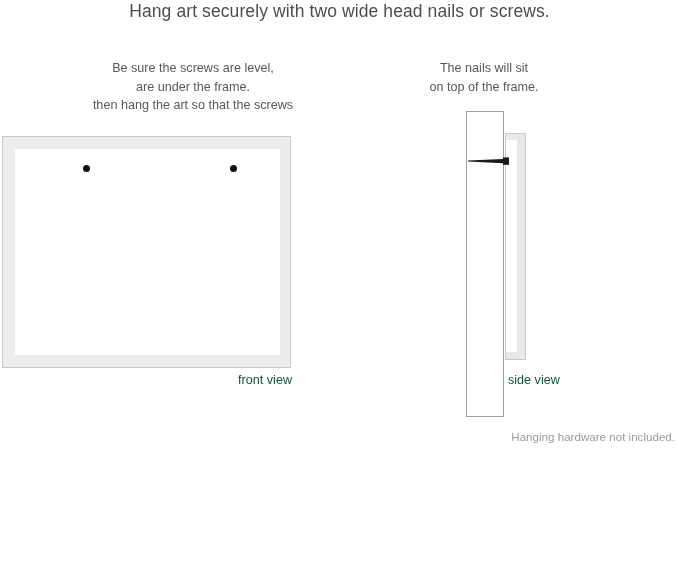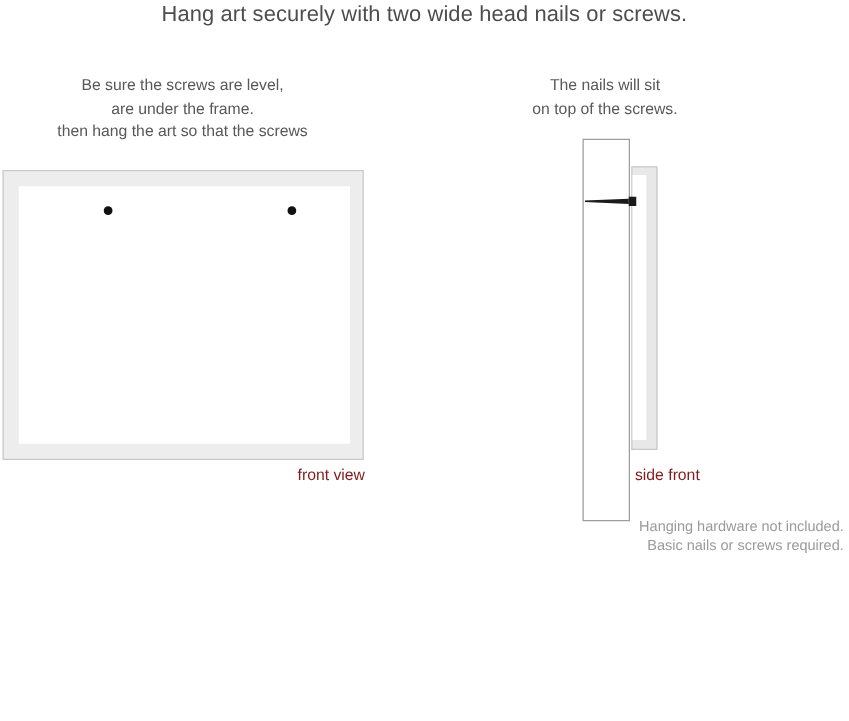--- a/index.html
+++ b/index.html
@@ -45,20 +45,21 @@
     text-align: center;
     font-size: 12.6px;
     font-weight: 400;
     color: #585858;
     line-height: 18.5px;
   }
   .caption-left {
     left: 0px;
     top: 59px;
     width: 292px;
+    padding-left: 47px;
   }
   .caption-right {
     left: 392px;
     top: 59px;
     width: 184px;
   }
   .caption .line { display: block; white-space: nowrap; }
 
   
   .frontview {
@@ -92,21 +93,21 @@
     height: 7px;
     border-radius: 50%;
     background: #111111;
   }
   .screw-dot.left  { left: 68px;  top: 16px; }
   .screw-dot.right { left: 215px; top: 16px; }
 
   .view-label {
     position: absolute;
     font-size: 12.6px;
-    color: #7f1d1d;
+    color: #14532d;
     white-space: nowrap;
     line-height: 16px;
   }
   .label-front {
     left: 0px;
     top: 372px;
     width: 292px;
     text-align: right;
   }
   .label-side {
@@ -179,41 +180,40 @@
   <div class="headline">Hang art securely with two wide head nails or screws.</div>
 
   <div class="caption caption-left">
     <span class="line">Be sure the screws are level,</span>
     <span class="line">are under the frame.</span>
     <span class="line">then hang the art so that the screws</span>
   </div>
 
   <div class="caption caption-right">
     <span class="line">The nails will sit</span>
-    <span class="line">on top of the screws.</span>
+    <span class="line">on top of the frame.</span>
   </div>
 
   <div class="frontview">
     <div class="frontview-frame"></div>
     <div class="frontview-mat">
       <span class="screw-dot left"></span>
       <span class="screw-dot right"></span>
     </div>
   </div>
   <div class="view-label label-front">front view</div>
 
   <div class="sideview">
     <div class="wall-panel"></div>
     <div class="side-frame"></div>
     <div class="side-frame-inner"></div>
     <svg class="nail" viewBox="0 0 42 12">
       <polygon points="0,5.4 35,4.0 35,8.2 0,6.6" fill="#1a1a1a"></polygon>
       <polygon points="35,2.4 41,2.4 41,9.8 35,9.8" fill="#1a1a1a"></polygon>
     </svg>
   </div>
-  <div class="view-label label-side">side front</div>
+  <div class="view-label label-side">side view</div>
 
   <div class="footer">
     <span class="line">Hanging hardware not included.</span>
-    <span class="line">Basic nails or screws required.</span>
   </div>
 
 </div>
 
 </body></html>

